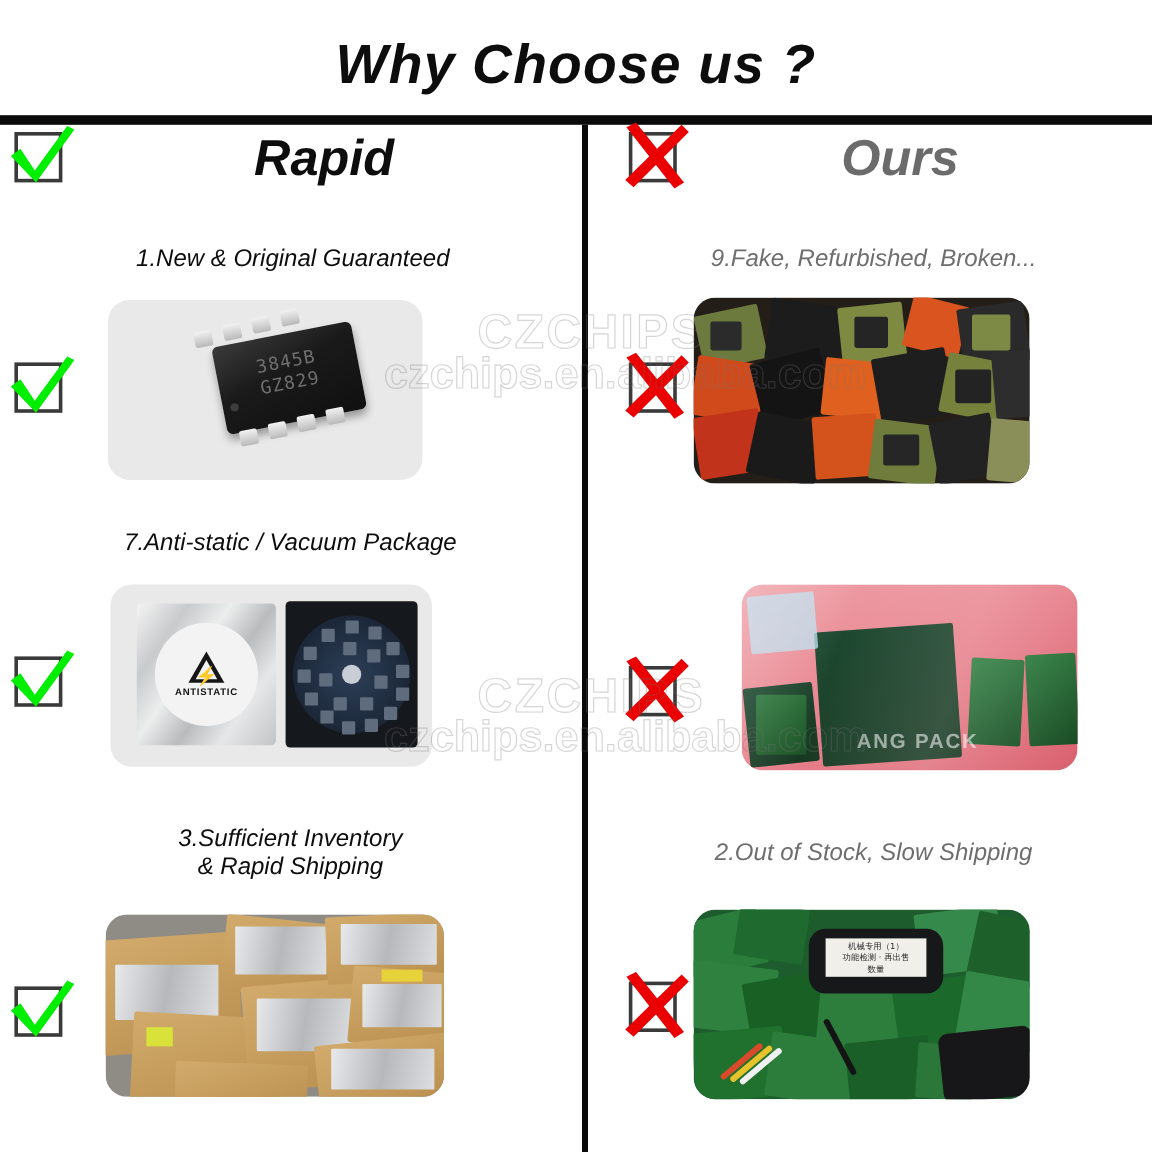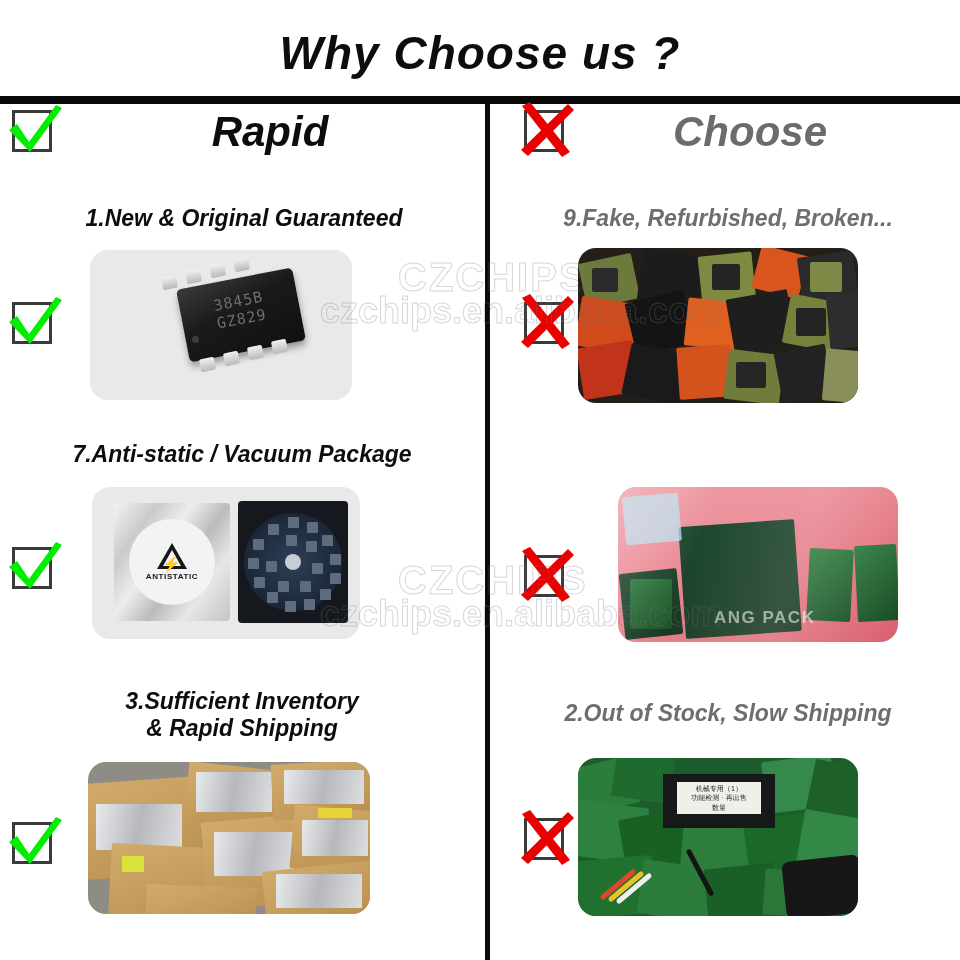--- a/index.html
+++ b/index.html
@@ -46,21 +46,21 @@
   .mark .box {
     position: absolute; left: 8px; top: 10px;
     width: 40px; height: 42px;
     border: 3px solid #3a3a3a; background: transparent;
   }
   .mark svg { position: absolute; left: 0; top: 0; overflow: visible; }
 
   
   .feat {
     position: absolute;
-    font-size: 23px; font-weight: bold; font-style: italic;
+    font-size: 20px; font-weight: normal; font-style: italic;
     line-height: 1.16;
     white-space: pre-line;
   }
   .feat.l { color: #0d0d0d; }
   .feat.r { color: #6e6e6e; }
 
   
   .photo {
     position: absolute;
     border-radius: 18px;
@@ -169,22 +169,22 @@
   }
   .silver {
     position: absolute; background: linear-gradient(100deg,#e8e9eb 0%,#b6b8bc 50%,#dcdee0 100%);
     border-radius: 1px;
   }
 
   
   .greenbg { position: absolute; inset: 0; background: #1d5c2d; }
   .gchip { position: absolute; border-radius: 2px; }
   .blackbox {
-    position: absolute; left: 85px; top: 16px; width: 112px; height: 54px;
-    background: #16181a; border-radius: 0;
+    position: absolute; left: 96px; top: 16px; width: 112px; height: 54px;
+    background: #16181a; border-radius: 14px;
   }
   .blackbox-label {
     position: absolute; left: 14px; top: 8px; width: 84px; height: 32px;
     background: #f0efe9;
     font-size: 7px; color: #2a2a2a; text-align: center;
     line-height: 1.35; padding-top: 3px;
     font-family: "DejaVu Sans", sans-serif;
   }
   .wire {
     position: absolute; height: 5px; border-radius: 3px;
@@ -205,21 +205,21 @@
 <body>
 
 <div class="page">
 
   <div class="title">Why Choose us ?</div>
 
   <div class="hrule"></div>
   <div class="vrule"></div>
 
   <div class="col-head ours">Rapid</div>
-  <div class="col-head other">Choose</div>
+  <div class="col-head other">Ours</div>
 
   <div class="mark" style="left:4px; top:100px;">
     <div class="box"></div>
     <svg width="60" height="60" viewBox="0 0 60 60" aria-hidden="true">
       <path d="M5 30 L13 24 L25 42 L52 5 L58 8 L26 52 Z" fill="#00ee00"></path>
     </svg>
   </div>
   <div class="mark" style="left:516px; top:100px;">
     <div class="box"></div>
     <svg width="60" height="60" viewBox="0 0 60 60" aria-hidden="true">

